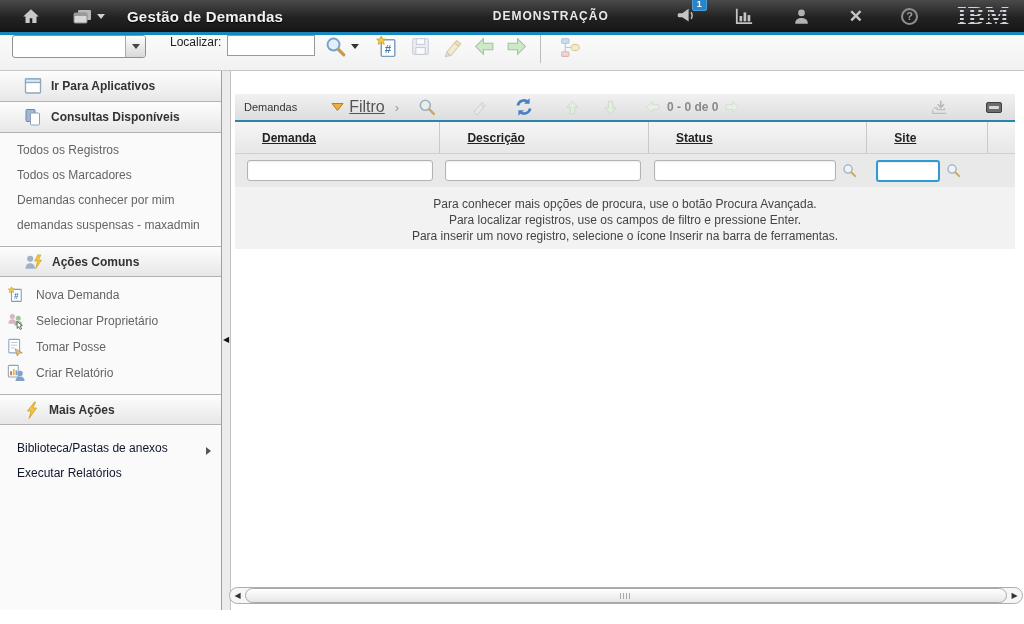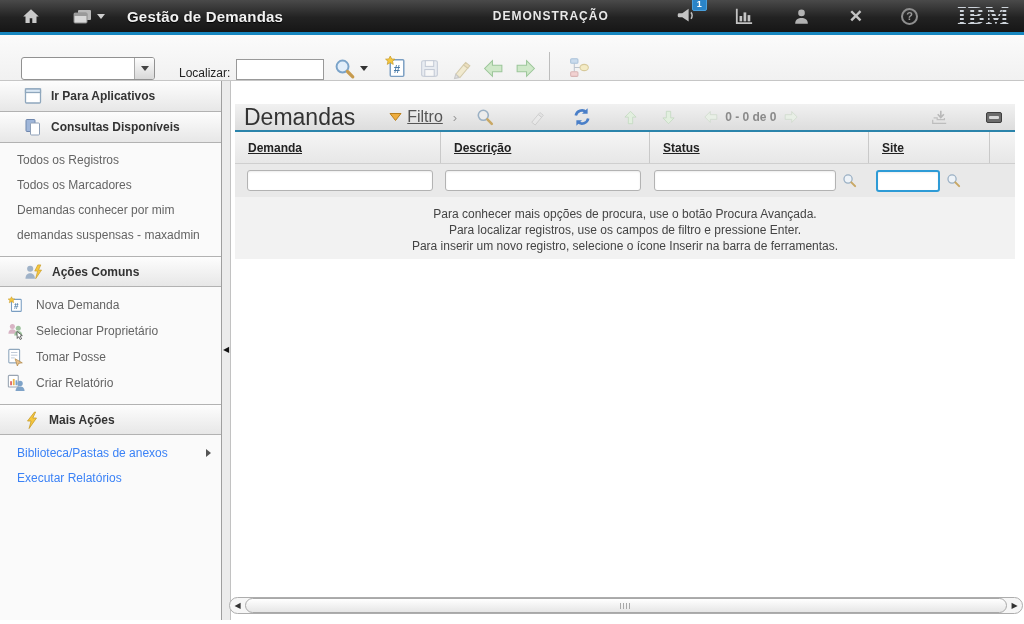--- a/index.html
+++ b/index.html
@@ -22,22 +22,22 @@
   .badge{ position:absolute; top:-9px; right:-11px; background:#2a84c8; color:#fff; font-size:9px; font-weight:bold;
           padding:1px 4px; border-radius:2px; border:1px solid #4aa0dc; }
   .close-x{ color:#c4c4c4; font-size:17px; font-weight:bold; }
   .help-circle{ width:17px; height:17px; border:2px solid #8f8f8f; border-radius:50%; color:#9a9a9a;
                 font-size:11px; font-weight:bold; display:flex; align-items:center; justify-content:center; }
   .ibm-logo{ margin-left:20px; font-family:"Liberation Serif",serif; font-weight:900; font-size:25px; letter-spacing:1px;
              background:repeating-linear-gradient(to bottom,#cdd3da 0 2px,rgba(0,0,0,0) 2px 4px);
              -webkit-background-clip:text; background-clip:text; color:transparent; }
 
   
-  .app-toolbar{ height:46px; background:linear-gradient(#fbfbfb,#f1f1f1); border-bottom:1px solid #c6c6c6;
-                display:flex; align-items:flex-end; padding:0 21px; }
+  .app-toolbar{ height:36px; background:linear-gradient(#fbfbfb,#f1f1f1); border-bottom:1px solid #c6c6c6;
+                display:flex; align-items:flex-start; padding:0 12px; }
   .query-select{ width:134px; height:23px; background:#fff; border:1px solid #919191; border-radius:3px;
                  display:flex; align-items:center; }
   .query-select .sel-text{ flex:1; font-size:12px; padding-left:6px; color:#333; }
   .sel-caret-box{ width:20px; height:21px; background:linear-gradient(#fdfdfd,#d8d8d8); border-left:1px solid #aaa;
                   border-radius:0 2px 2px 0; display:flex; align-items:center; justify-content:center; }
   .sel-caret-box .caret{ border-top-color:#444; }
   .find-label{ font-size:12px; color:#222; margin-left:24px; margin-right:6px; }
   .find-input{ width:88px; height:21px; border:1px solid #999; font-size:12px; padding:0 4px; background:#fff; }
   .tb-icon{ margin-left:9px; display:flex; align-items:center; cursor:pointer; }
   .tb-icon.disabled{ cursor:default; }
@@ -51,45 +51,45 @@
   .sidebar{ width:222px; background:#fafafa; border-right:1px solid #9f9f9f; }
   .section-header{ height:31px; display:flex; align-items:center; gap:9px; padding-left:24px;
                    background:linear-gradient(#fdfdfd,#e7e7e7); border-bottom:1px solid #b2b2b2;
                    font-size:12px; font-weight:bold; color:#333; cursor:pointer; }
   .section-header.bt{ border-top:1px solid #b2b2b2; }
   .item-group{ padding:5px 0 8px 0; }
   .query-item{ height:25px; line-height:25px; padding-left:17px; font-size:12px; color:#646464; cursor:pointer;
                white-space:nowrap; }
   .action-item{ height:26px; display:flex; align-items:center; gap:11px; padding-left:7px; font-size:12px;
                 color:#646464; cursor:pointer; }
-  .menu-more{ height:25px; display:flex; align-items:center; padding:0 10px 0 17px; font-size:12px; color:#3b82f6; cursor:pointer; }
+  .menu-more{ height:25px; display:flex; align-items:flex-end; padding:0 10px 0 17px; font-size:12px; color:#0f172a; cursor:pointer; }
   .submenu-arrow{ margin-left:auto; width:0; height:0; border-top:4px solid transparent; border-bottom:4px solid transparent;
                   border-left:5px solid #555; }
 
   
   .splitter{ width:9px; background:#ececec; border-right:1px solid #c2c2c2; position:relative; cursor:col-resize; }
   .collapse-arrow{ position:absolute; top:264px; left:1px; font-size:8px; color:#111; }
 
   
   .content{ flex:1; background:#fff; position:relative; }
   .panel{ position:absolute; left:4px; top:23px; width:780px; }
   .panel-toolbar{ height:28px; background:linear-gradient(#f1f1f1,#ddd); border-bottom:2px solid #2b84ab;
                   display:flex; align-items:center; padding:0 9px; }
-  .panel-title{ font-size:23px; color:#333; margin-right:34px; }
+  .panel-title{ font-size:11px; color:#333; margin-right:34px; }
   .filter-ctl{ display:flex; align-items:center; gap:5px; cursor:pointer; }
   .filter-link{ font-size:16px; color:#555; text-decoration:underline; }
   .chev{ color:#9a9a9a; font-size:13px; margin:0 10px; }
   .pt-icon{ display:flex; align-items:center; cursor:pointer; }
   .pagination{ font-size:12px; font-weight:bold; color:#8a8a8a; margin:0 6px; }
   .minimize-btn{ width:16px; height:11px; background:#6b6b6b; border:1px solid #3f3f3f; border-radius:2px;
                  display:flex; align-items:center; justify-content:center; }
   .minimize-btn .bar{ width:10px; height:3px; background:#d9d9d9; border-radius:1px; }
 
   .table-header-row{ height:32px; display:flex; background:linear-gradient(#f5f5f5,#e7e7e7); border-bottom:1px solid #cfcfcf; }
-  .th-cell{ border-right:1px solid #c9c9c9; display:flex; align-items:center; padding-left:13px; }
+  .th-cell{ border-right:1px solid #c9c9c9; display:flex; align-items:center; padding-left:27px; }
   .th-cell a{ font-size:12px; font-weight:bold; color:#222; text-decoration:underline; cursor:pointer; }
   .c1{ width:206px; } .c2{ width:209px; } .c3{ width:219px; } .c4{ width:121px; } .c5{ flex:1; border-right:none; }
 
   .filter-row{ height:33px; display:flex; align-items:center; background:#e9e9e9; }
   .f-cell{ display:flex; align-items:center; height:100%; }
   .f-input{ height:21px; border:1px solid #b3b3b3; border-radius:3px; background:#fff; font-size:12px; padding:0 4px;
             box-shadow:inset 0 1px 2px rgba(0,0,0,.08); }
   .fi1{ width:186px; margin-left:12px; }
   .fi2{ width:196px; margin-left:4px; }
   .fi3{ width:182px; margin-left:4px; }

